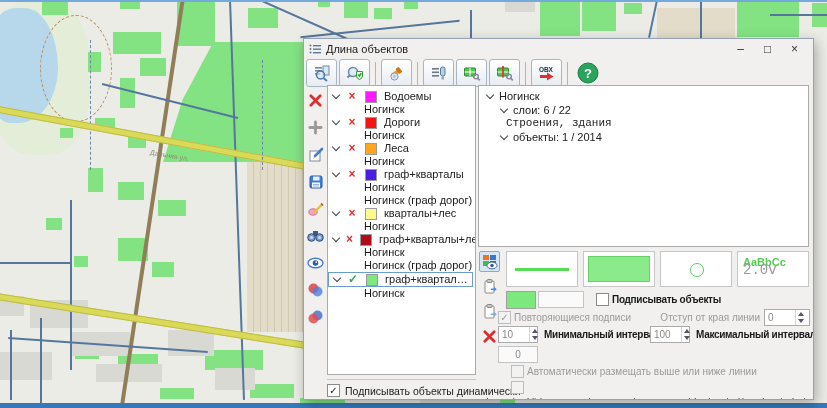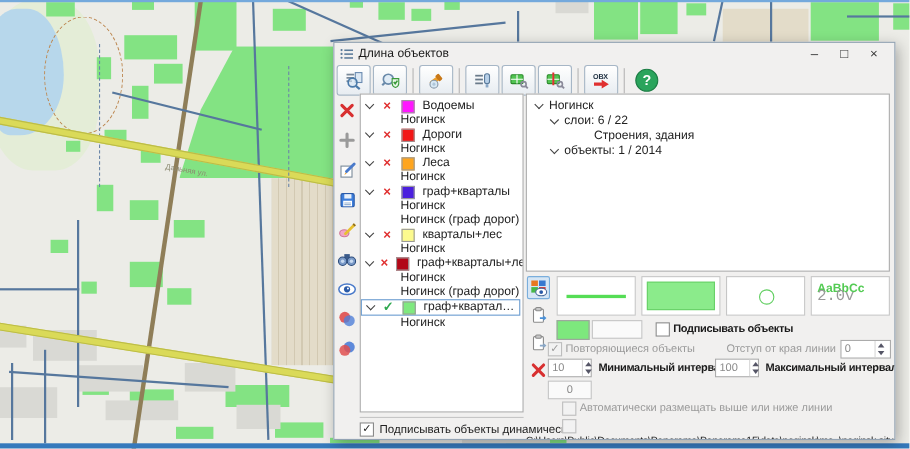--- a/index.html
+++ b/index.html
@@ -41,21 +41,21 @@
   .sub{padding-left:36px;color:#1A1A1A;}
   .sel{border:1px solid #6A9CD0;margin-right:2px;}
   .sel .lbl{max-width:84px;overflow:hidden;text-overflow:ellipsis;}
   .chev{display:inline-block;width:5px;height:5px;border-right:1.5px solid #444;border-bottom:1.5px solid #444;
         transform:rotate(45deg);flex:none;margin-top:-3px;}
   .groove{position:absolute;left:23px;top:340px;width:149px;height:1px;background:#C6C6C6;}
   .dynrow{position:absolute;left:23px;top:345px;display:flex;align-items:center;gap:5px;font-size:10.5px;}
   
   .rtree{position:absolute;left:174px;top:46px;width:331px;height:162px;background:#fff;border:1px solid #ABABAB;box-sizing:border-box;padding:4px 2px;}
   .trow{height:13.5px;line-height:13px;display:flex;align-items:center;white-space:nowrap;}
-  .ind1{margin-left:6px;} .ind2{margin-left:20px;} .txt3{margin-left:59px;}
+  .ind1{margin-left:6px;} .ind2{margin-left:20px;} .txt3{margin-left:25px;font-family:Liberation Mono, monospace;}
   .trow .chev{margin-right:6px;}
   .minibar{position:absolute;left:175px;top:212px;width:23px;}
   .mbtn{width:21px;height:21px;display:flex;align-items:center;justify-content:center;margin-bottom:4px;}
   .mbtn.selbg{background:#D6E6F5;border:1px solid #7AAEDC;border-radius:2px;box-sizing:border-box;}
   .swbox{position:absolute;top:212px;width:72px;height:36px;background:#fff;border:1px solid #C6C6C6;box-sizing:border-box;}
   .lnsample{height:3px;margin:16px 8px 0 8px;}
   .flsample{position:absolute;inset:4px;border:1px solid rgba(40,160,40,.35);}
   .crsample{position:absolute;left:29px;top:11px;width:12px;height:12px;border:1.5px solid #5FCE5F;border-radius:50%;}
   .txtsample{position:absolute;left:5px;top:4px;font-weight:bold;font-size:11px;color:#53CB53;}
   .versample{position:absolute;left:5px;top:10px;font-size:14px;color:#999;font-family:Liberation Mono, monospace;}
@@ -443,21 +443,21 @@
     </div>
 
     <div class="abs" style="left: 202px; top: 252px; width: 28px; height: 16px; border: 1px solid rgb(160, 160, 160); background-color: rgb(125, 232, 125);"></div>
     <div class="plainbox" style="left:234px;top:252px;width:46px;height:17px;"></div>
     <span class="cb abs" style="left:292px;top:254px;"></span>
     <span class="abs blbl" style="left:308px;top:255px;">Подписывать объекты</span>
 
     <span class="cb dis abs" style="left:194px;top:272px;">
         <span>✓</span>
       </span>
-    <span class="abs glbl" style="left:210px;top:273px;">Повторяющиеся объекты</span>
+    <span class="abs glbl" style="left:210px;top:273px;">Повторяющиеся подписи</span>
     <span class="abs glbl" style="left:352px;top:273px;width:104px;text-align:right;">Отступ от края линии</span>
     <span class="spin" style="left:460px;top:270px;width:46px;">
       <input value="0" style="">
       <span class="arr">
           <span class="up"></span>
           <span class="dn"></span>
         </span>
     </span>
 
     <span class="spin" style="left:194px;top:287px;width:40px;">

